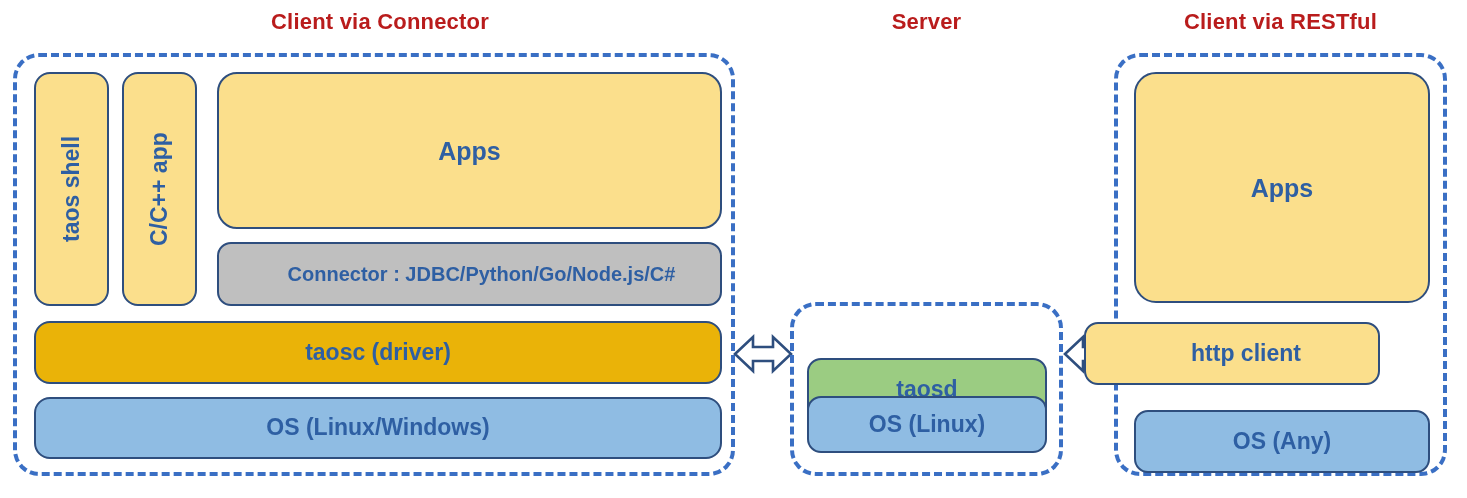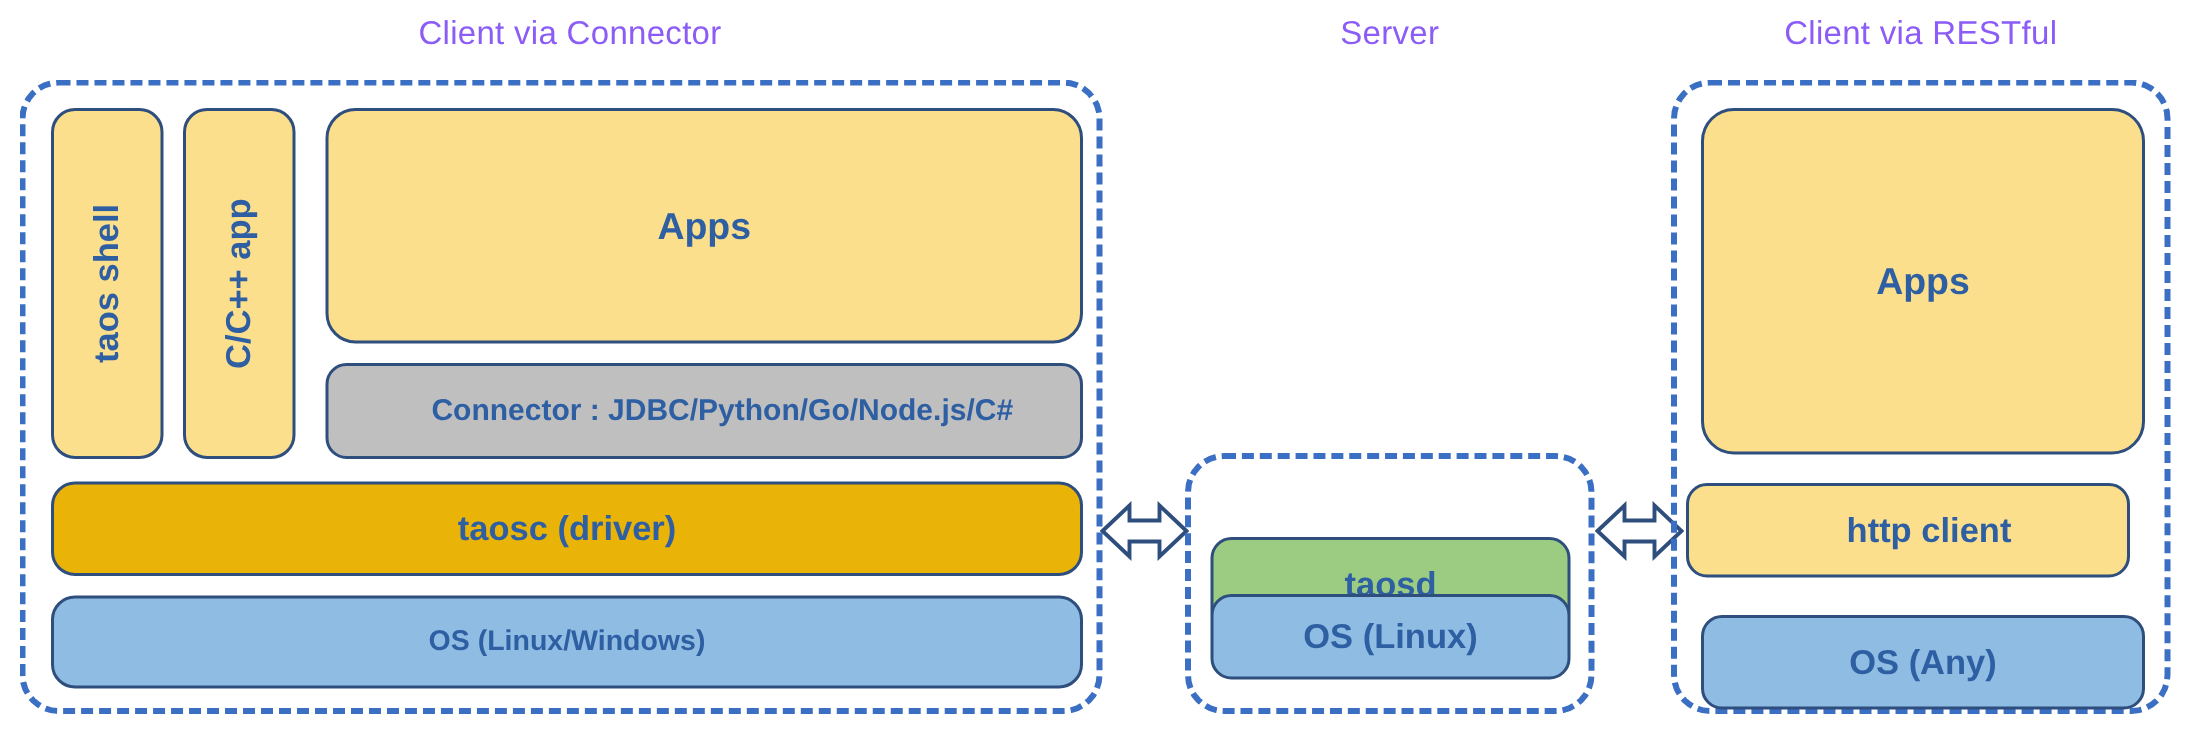--- a/index.html
+++ b/index.html
@@ -12,22 +12,22 @@
     height: 498px;
     position: relative;
     font-family: "Liberation Sans", sans-serif;
     overflow: hidden;
   }
 
   
   .section-title {
     position: absolute;
     font-size: 22px;
-    font-weight: normal;
-    color: #8b5cf6;
+    font-weight: bold;
+    color: #b91c1c;
     text-align: center;
     white-space: nowrap;
     letter-spacing: 0.2px;
   }
   #title-connector { left: 0;    top: 9px; width: 760px; }
   #title-server    { left: 790px; top: 9px; width: 273px; }
   #title-restful   { left: 1114px; top: 9px; width: 333px; }
 
   
   .panel {
@@ -65,29 +65,29 @@
     writing-mode: vertical-rl;
     transform: rotate(180deg);
   }
 
   
   #box-taos-shell { left: 34px;  top: 72px;  width: 75px;  height: 234px; font-size: 23px; border-radius: 16px; }
   #box-cpp-app    { left: 122px; top: 72px;  width: 75px;  height: 234px; font-size: 23px; border-radius: 16px; }
   #box-apps-left  { left: 217px; top: 72px;  width: 505px; height: 157px; font-size: 25px; border-radius: 20px; }
   #box-connector  { left: 217px; top: 242px; width: 505px; height: 64px;  font-size: 20px; border-radius: 14px; padding-left: 24px; }
   #box-taosc      { left: 34px;  top: 321px; width: 688px; height: 63px;  font-size: 23px; border-radius: 16px; }
-  #box-os-left    { left: 34px;  top: 397px; width: 688px; height: 62px;  font-size: 19px; border-radius: 16px; text-align: right; }
+  #box-os-left    { left: 34px;  top: 397px; width: 688px; height: 62px;  font-size: 23px; border-radius: 16px; text-align: right; }
 
   
   #box-taosd   { left: 807px; top: 322px; width: 240px; height: 63px; font-size: 23px; border-radius: 14px; }
   #box-os-srv  { left: 807px; top: 396px; width: 240px; height: 57px; font-size: 23px; border-radius: 14px; }
 
   
   #box-apps-rest  { left: 1134px; top: 72px;  width: 296px; height: 231px; font-size: 25px; border-radius: 22px; }
-  #box-http       { left: 1124px; top: 322px; width: 296px; height: 63px;  font-size: 23px; border-radius: 14px; padding-left: 28px; }
+  #box-http       { left: 1084px; top: 322px; width: 296px; height: 63px;  font-size: 23px; border-radius: 14px; padding-left: 28px; }
   #box-os-any     { left: 1134px; top: 410px; width: 296px; height: 63px;  font-size: 23px; border-radius: 14px; }
 
   
   .arrow {
     position: absolute;
     width: 60px;
     height: 50px;
   }
   #arrow-left  { left: 733px;  top: 329px; }
   #arrow-right { left: 1063px; top: 329px; }

